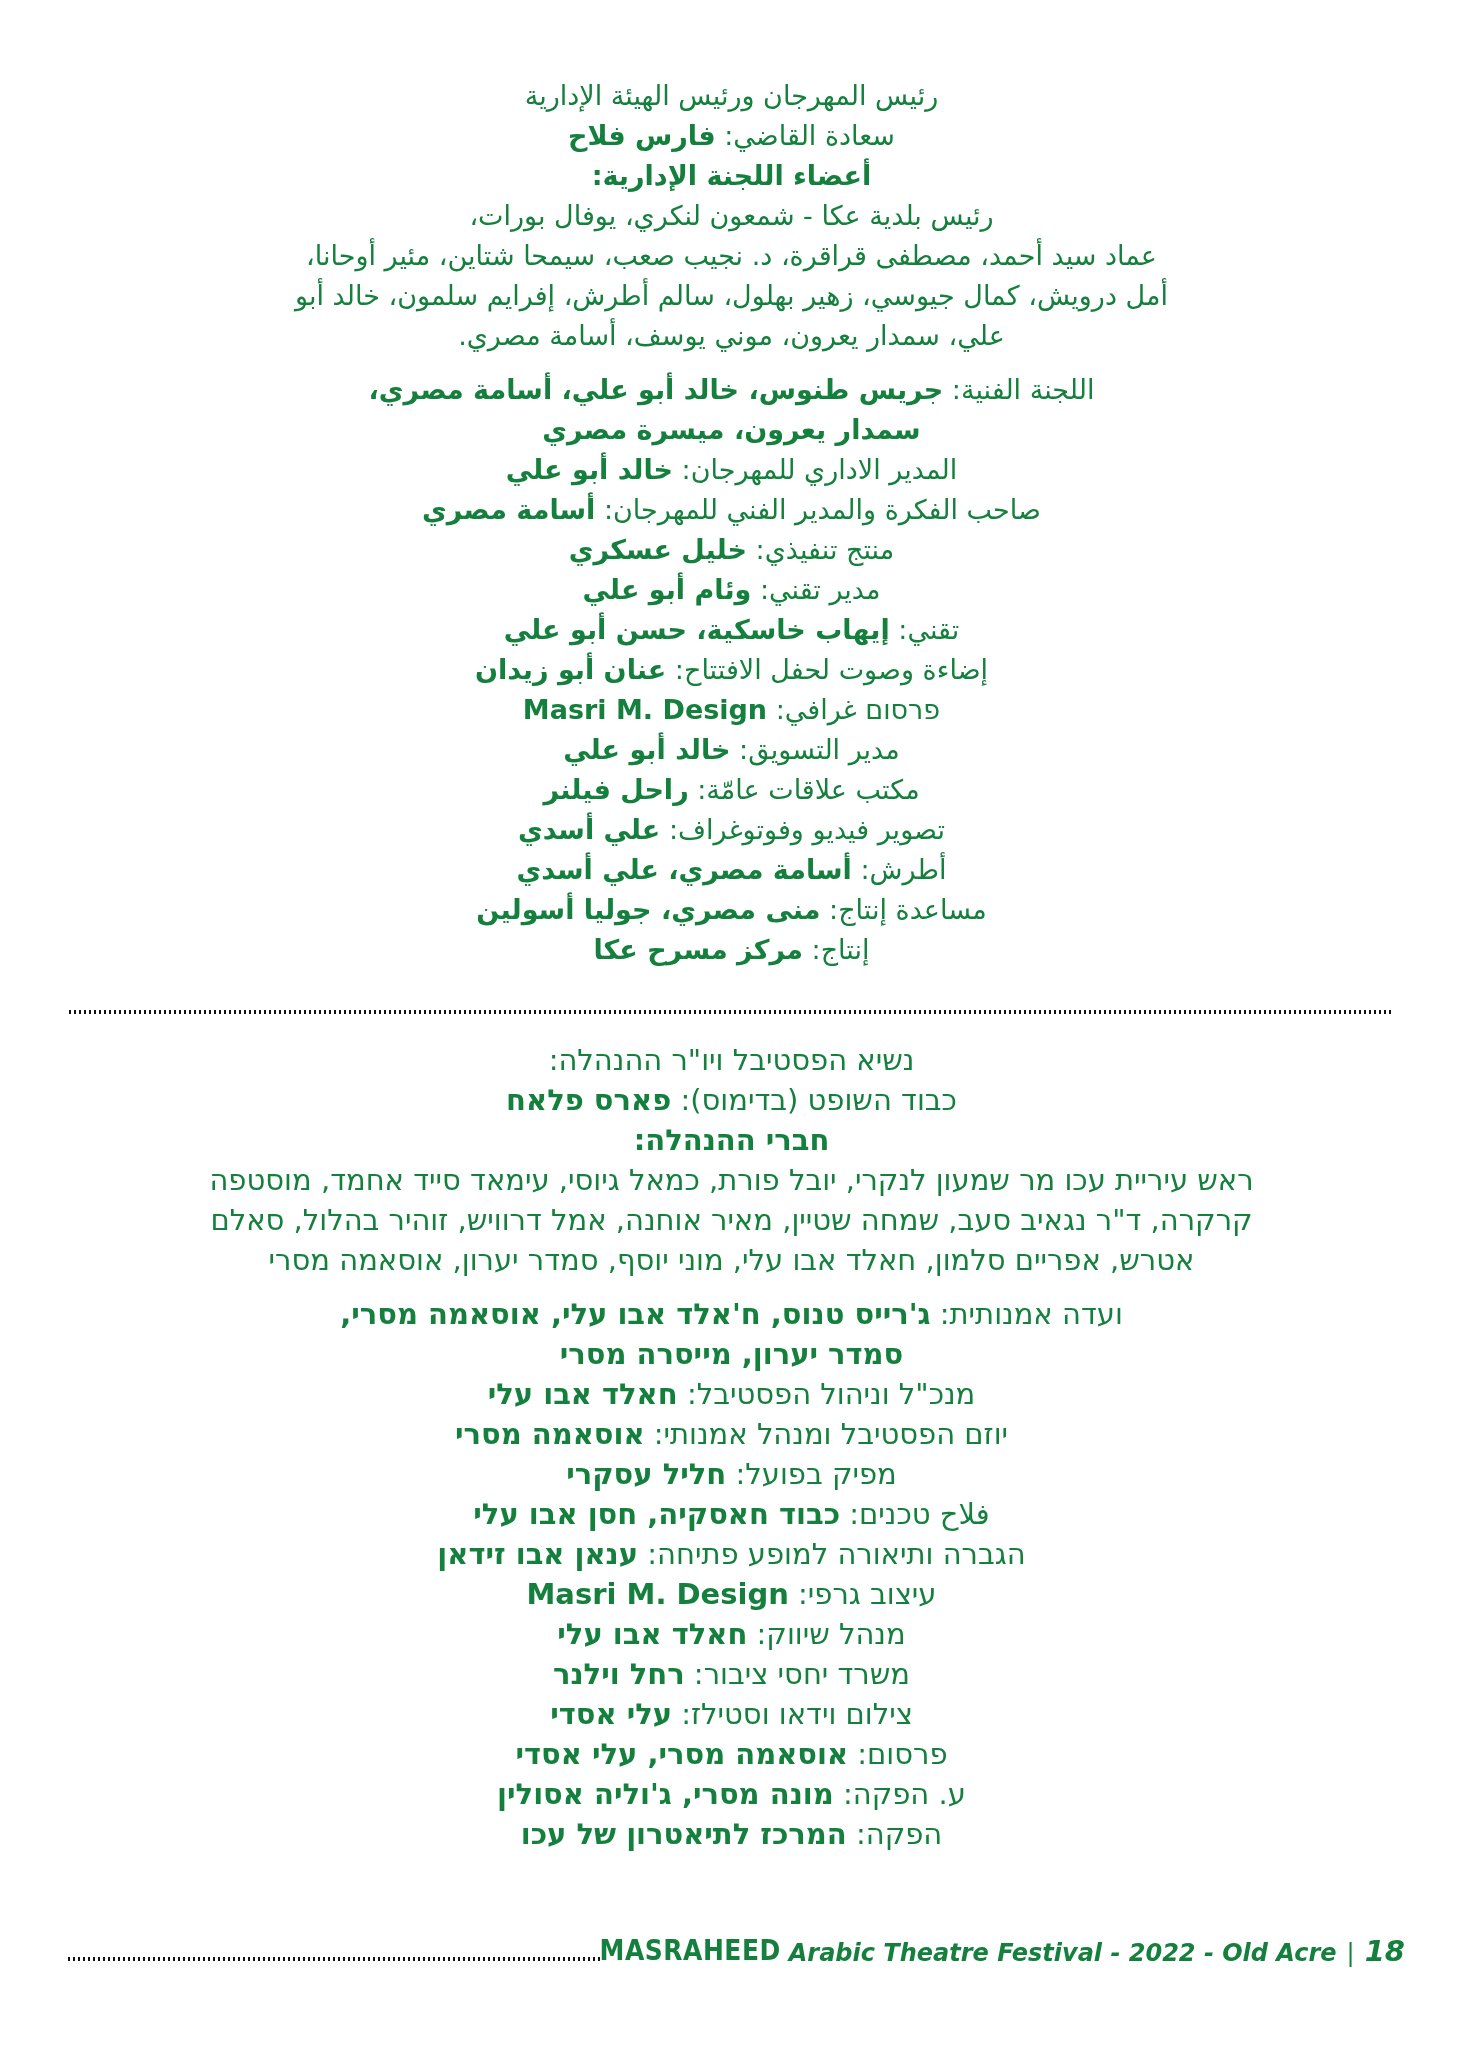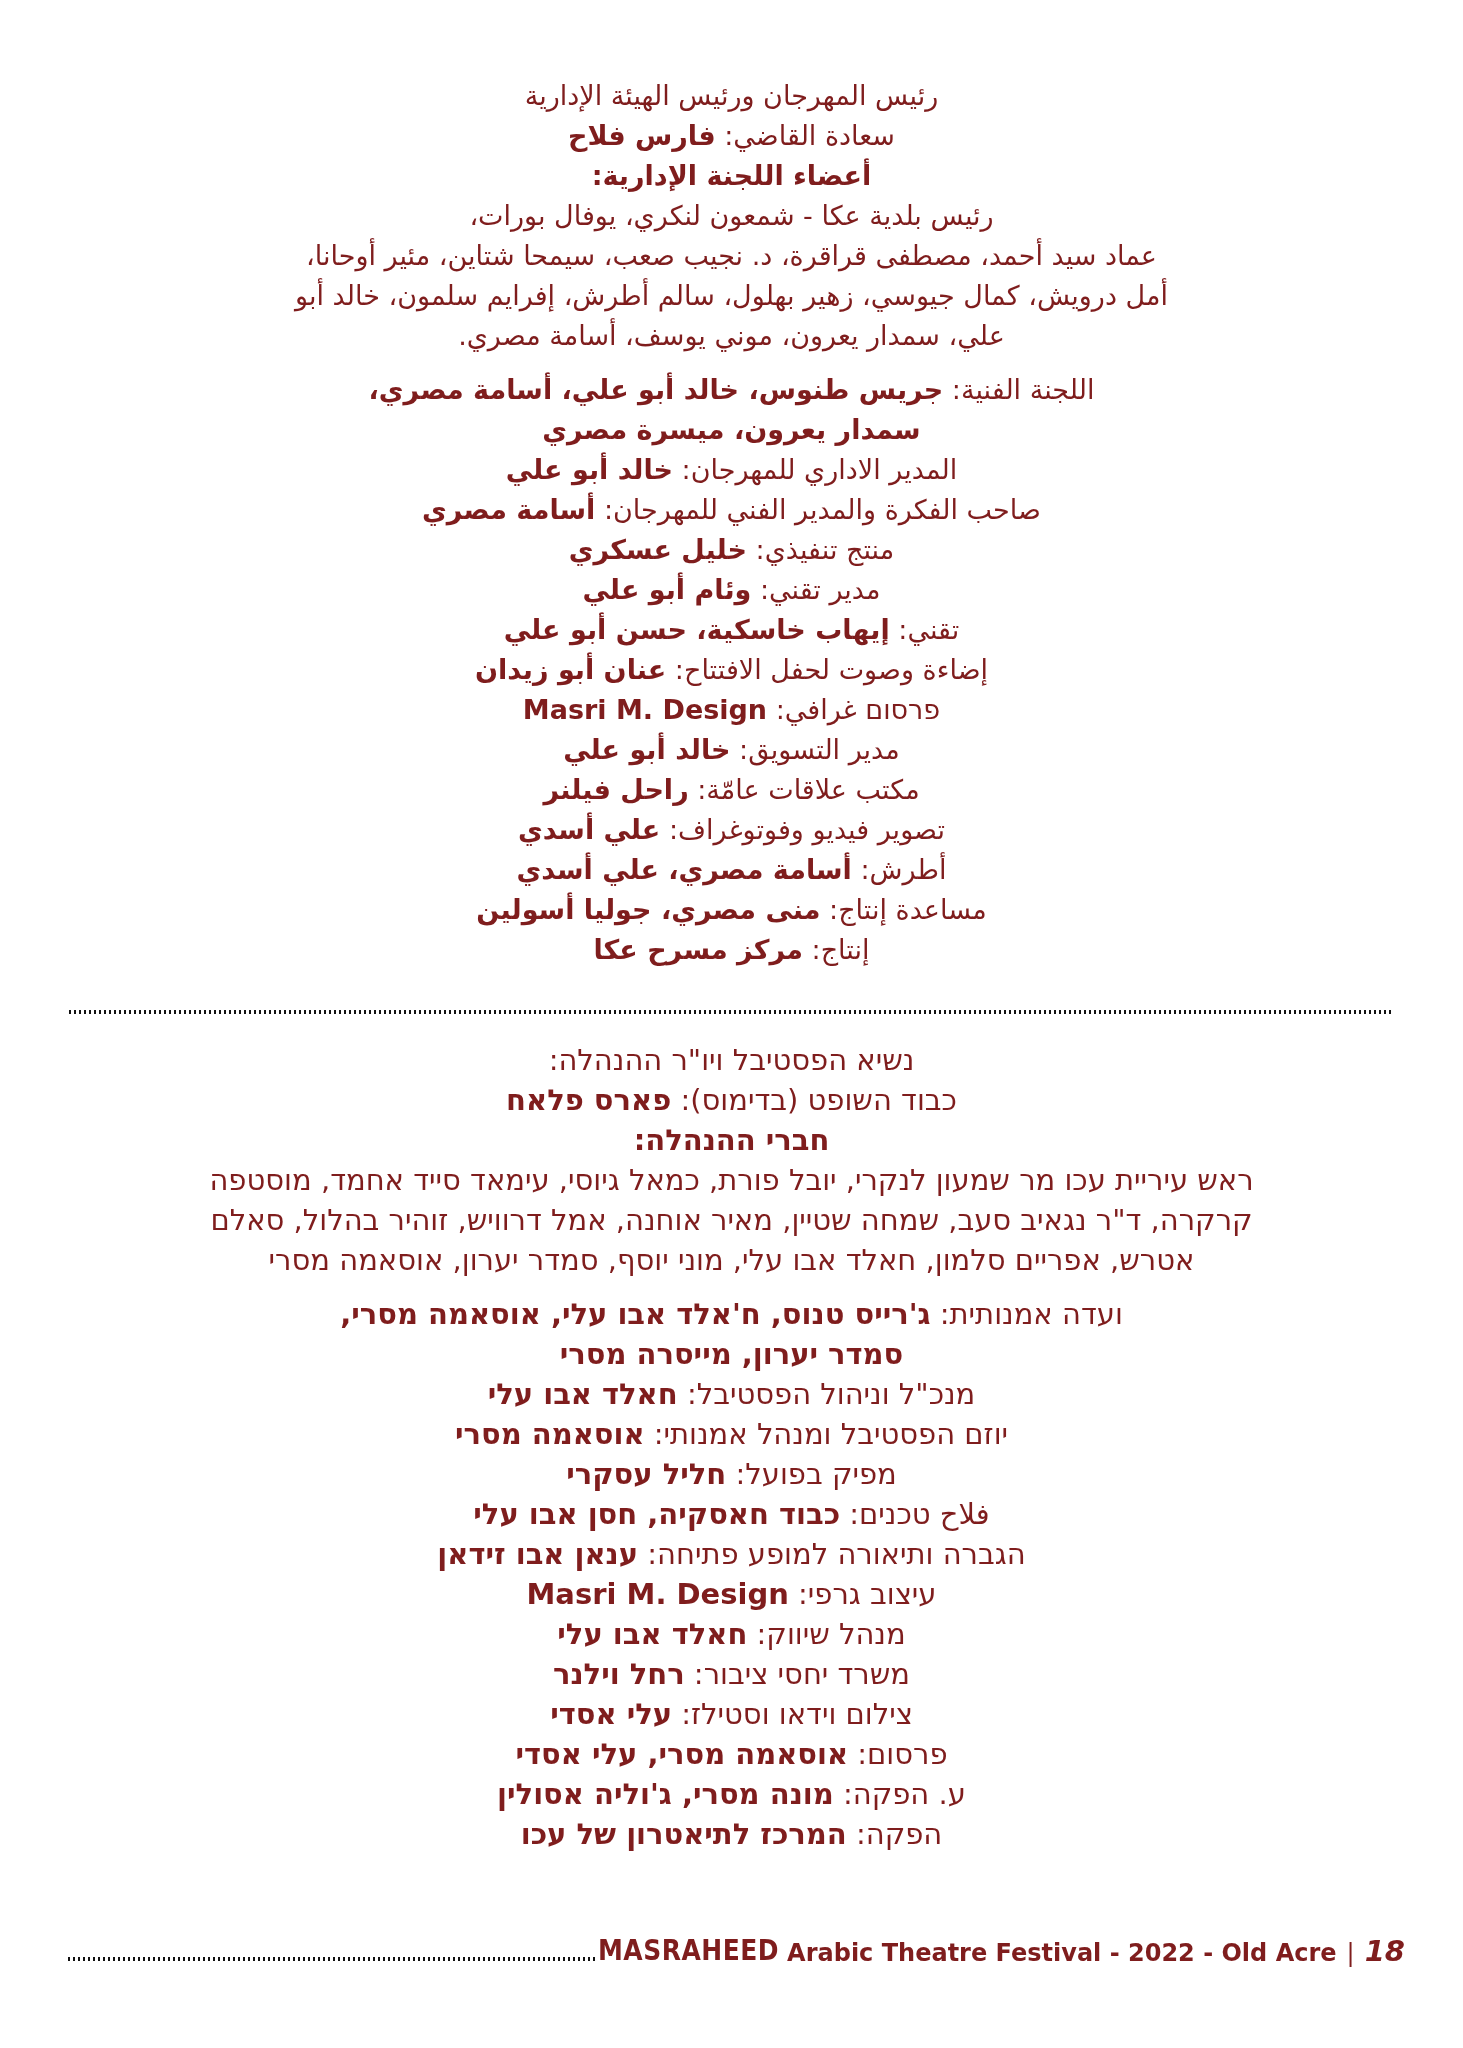--- a/index.html
+++ b/index.html
@@ -2,21 +2,21 @@
 <html><head>
 <meta charset="utf-8">
 <style>
   html, body { margin: 0; padding: 0; background: #888; }
   .page {
     position: relative;
     width: 1463px;
     height: 2048px;
     margin: 0 auto;
     background: #ffffff;
-    color: #7f1d1d;
+    color: #15803d;
     font-family: "DejaVu Sans", sans-serif;
     overflow: hidden;
   }
   .content { padding-top: 76px; }
 
   .credits { text-align: center; direction: rtl; }
   .credits .group { margin: 0 0 14px 0; }
   .credits .line { line-height: 40px; white-space: nowrap; }
   .arabic .line { font-size: 27px; }
   .hebrew .line { font-size: 29px; }
@@ -50,20 +50,21 @@
     align-items: baseline;
   }
   .brand {
     font-weight: 900;
     font-size: 25px;
     letter-spacing: 0.5px;
     transform: scaleY(1.15);
     transform-origin: bottom;
   }
   .festival {
+    font-style: italic;
     font-weight: bold;
     font-size: 24px;
     margin-left: 8px;
   }
   .pipe { font-size: 24px; margin: 0 10px 0 10px; font-weight: normal; }
   .pagenum { font-style: italic; font-weight: bold; font-size: 29px; }
 </style>
 </head>
 <body>
 

